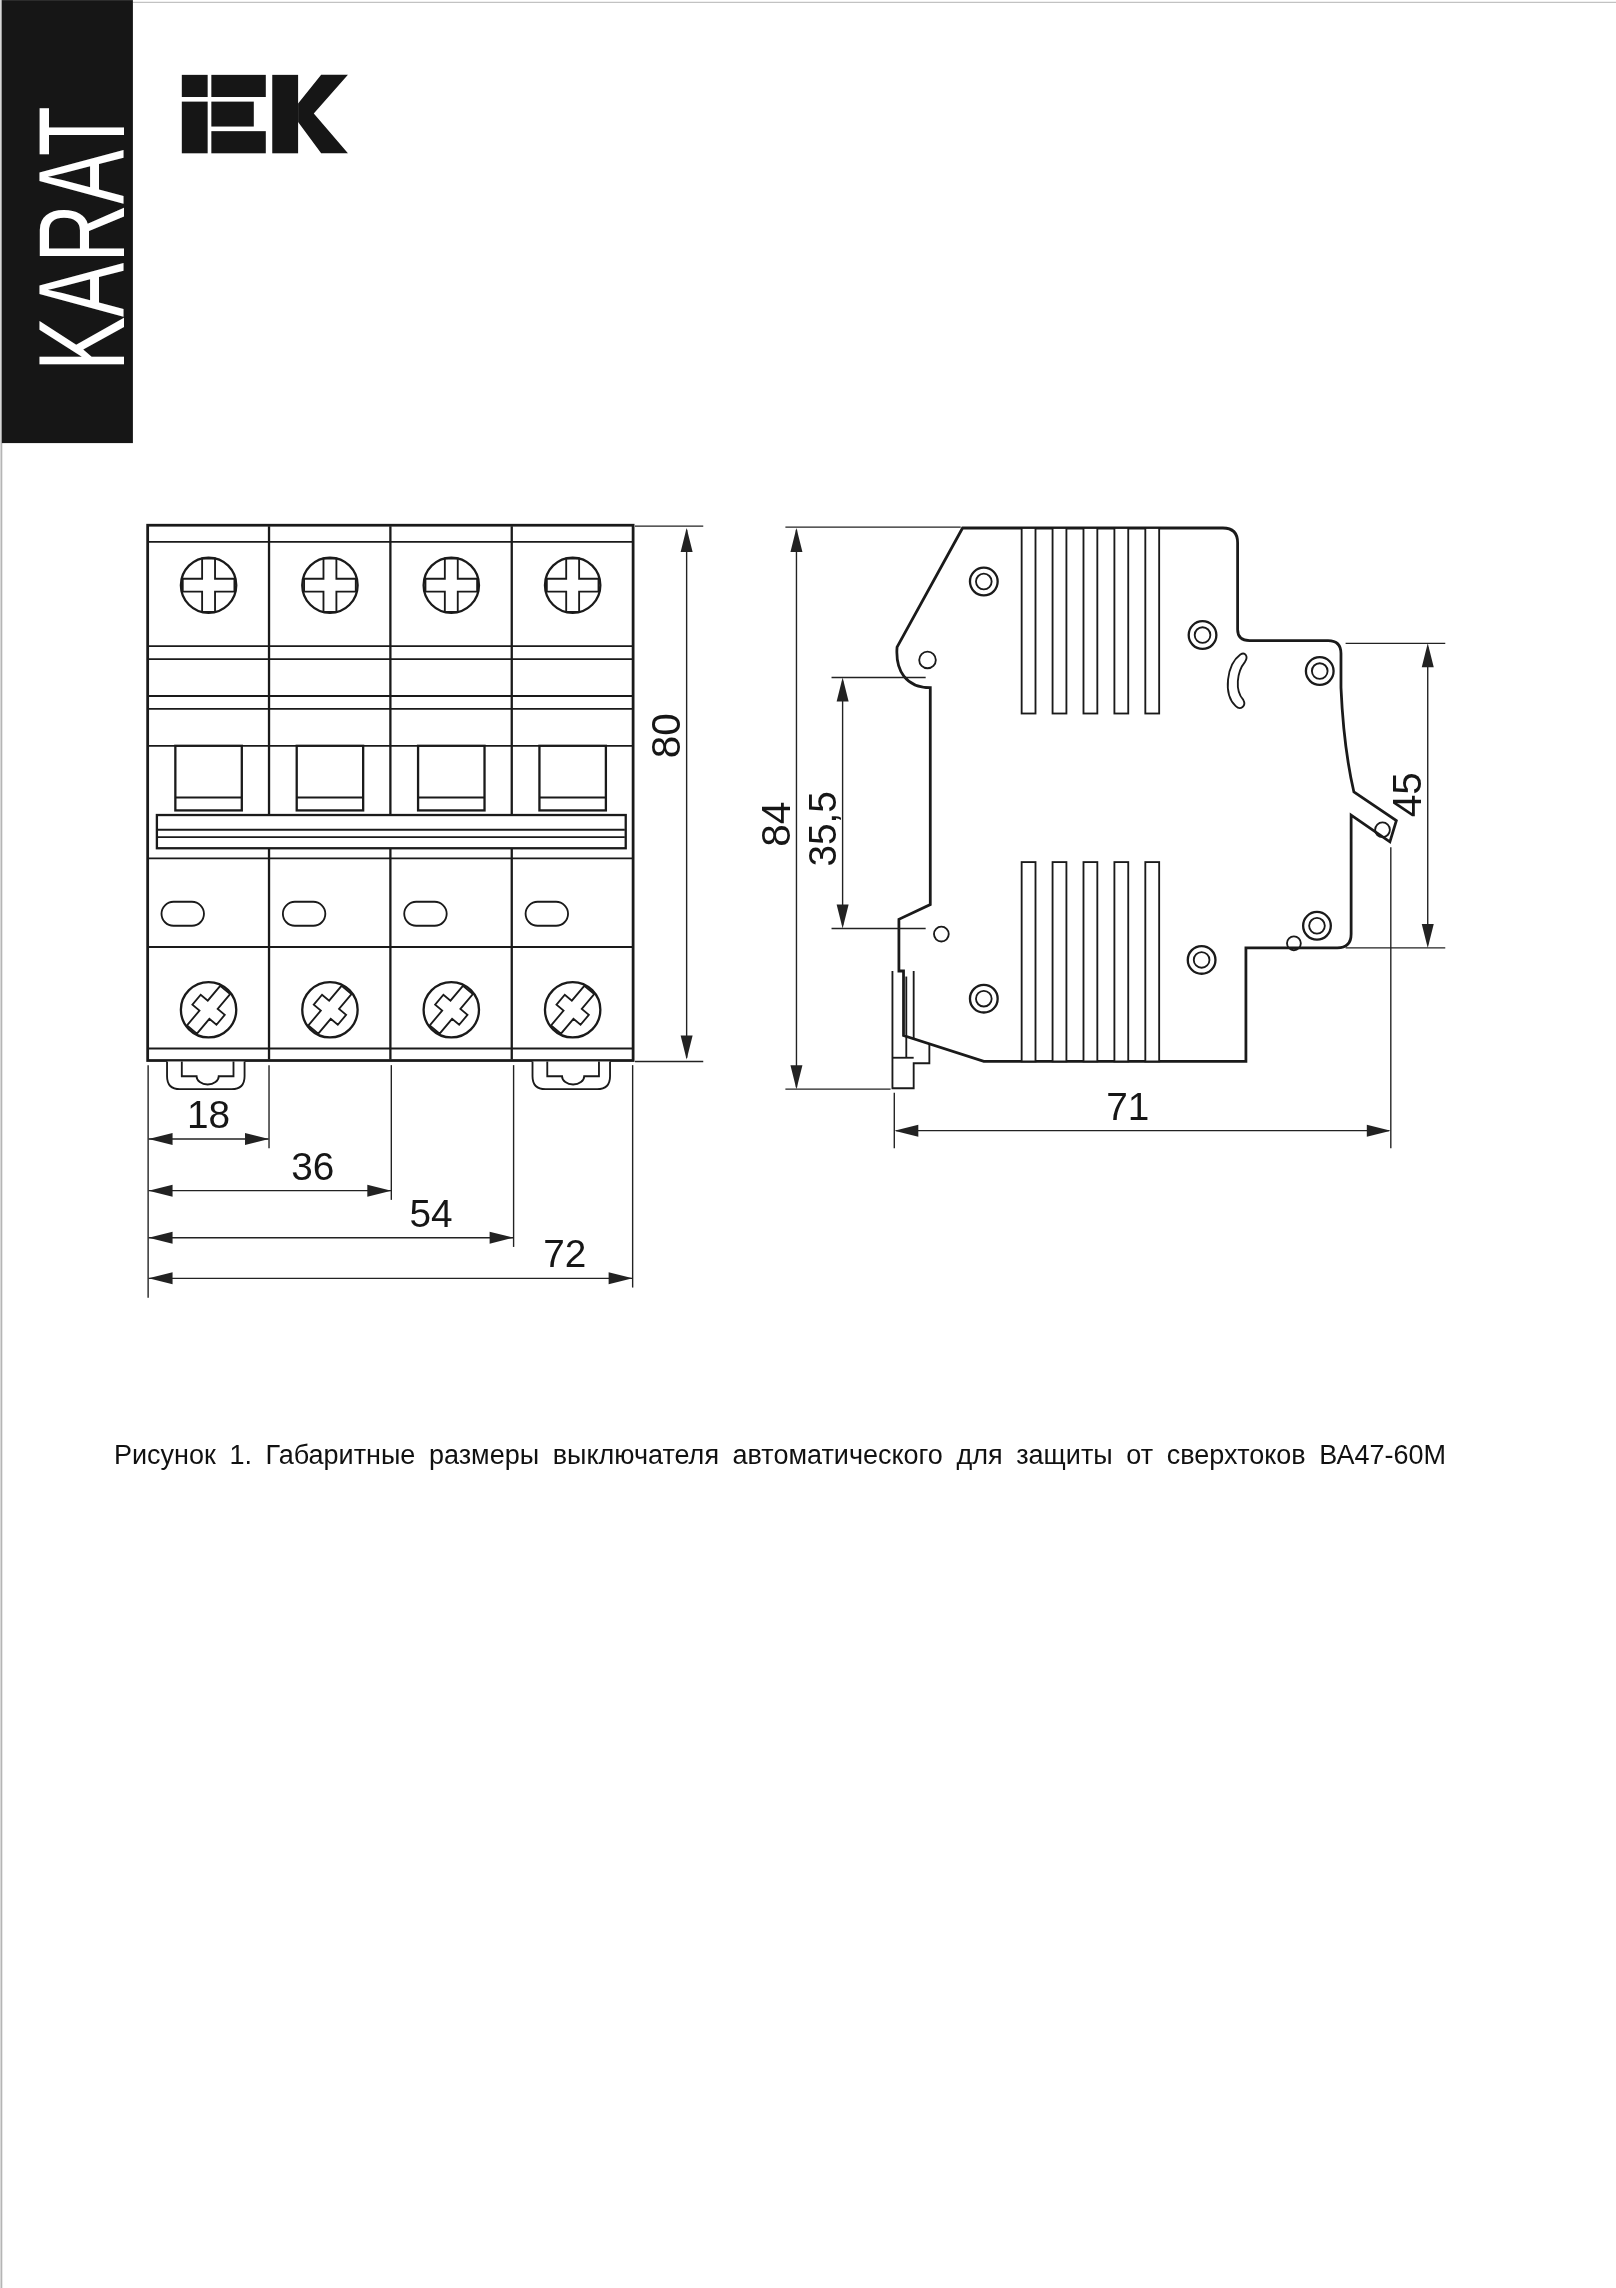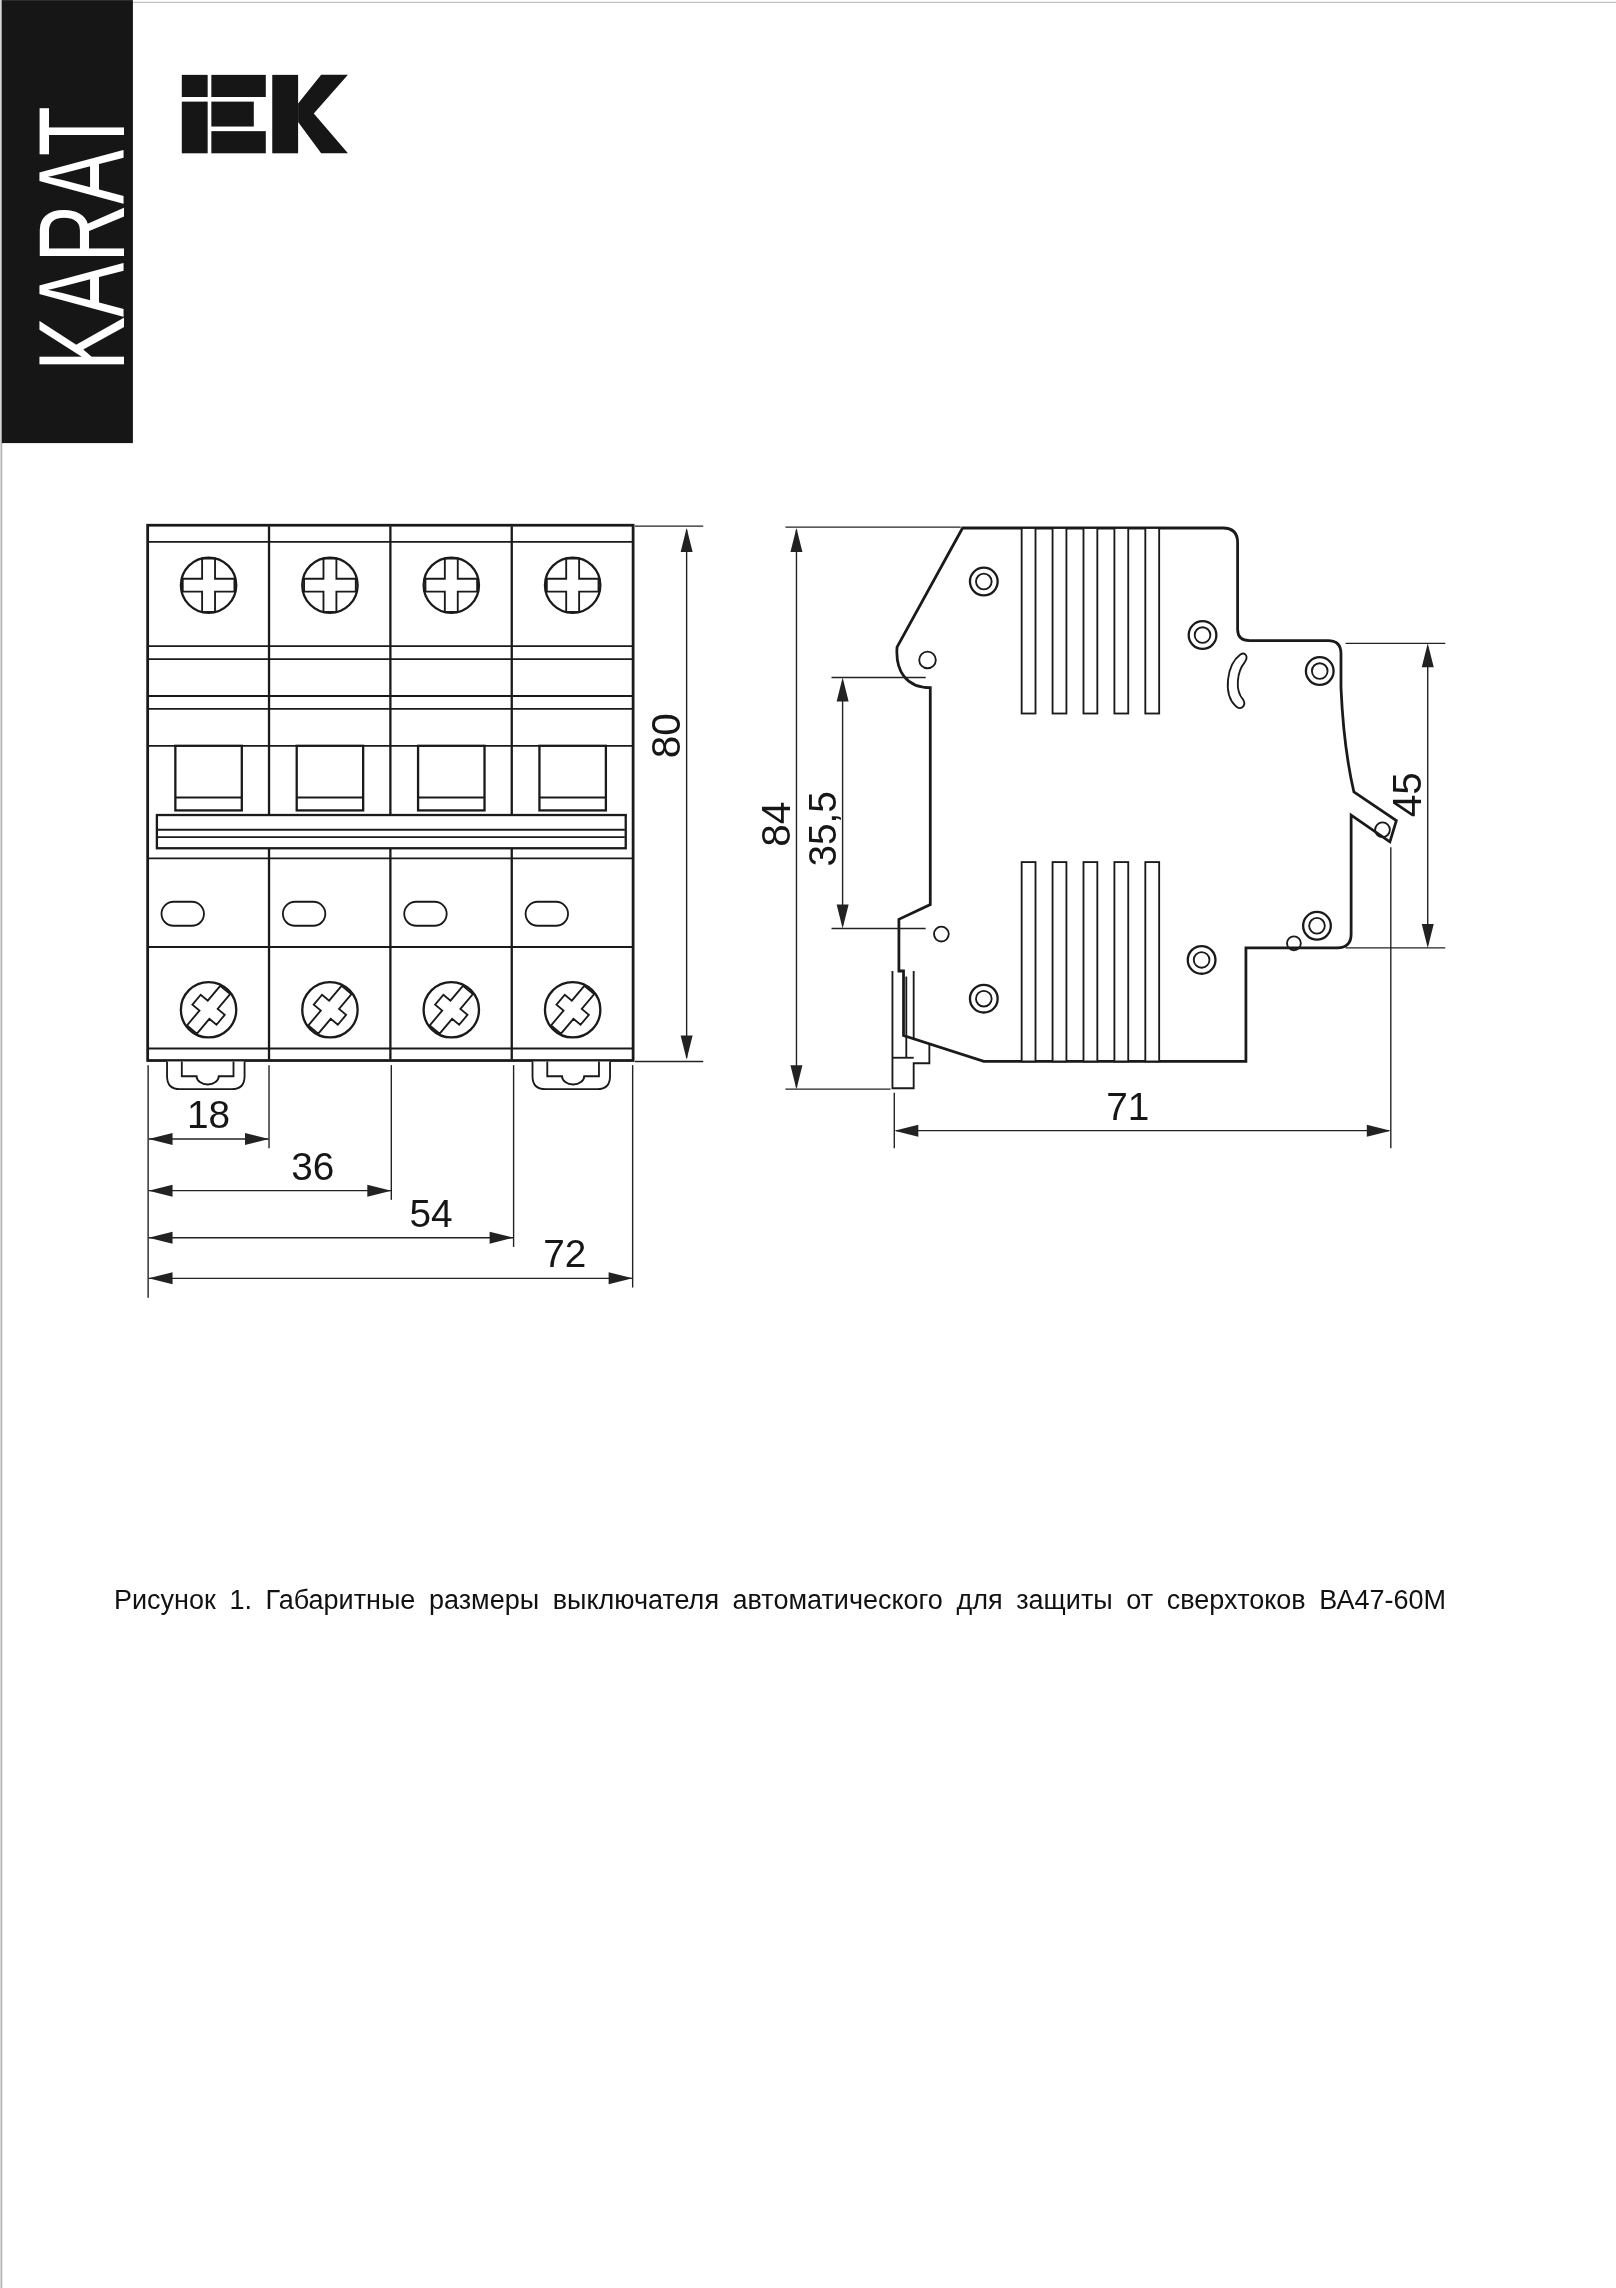--- a/index.html
+++ b/index.html
@@ -6,21 +6,21 @@
   .page{
     position:relative;
     width:1616px;height:2289px;
     background:#ffffff;
     font-family:"Liberation Sans",sans-serif;
     overflow:hidden;
   }
   .drawing-svg{position:absolute;left:0;top:0;}
   .caption{
     position:absolute;
-    left:114px;top:1584px;width:1332px;
+    left:114px;top:1439px;width:1332px;
     font-size:27px;line-height:1.25;color:#111;
     text-align:justify;text-align-last:justify;
     white-space:normal;
   }
   
   .ol{fill:#ffffff;stroke:#1a1a1a;stroke-width:3;}
   .oln{fill:none;stroke:#1a1a1a;stroke-width:3;}
   .l2{fill:none;stroke:#1a1a1a;stroke-width:2;}
   .l25{fill:none;stroke:#1a1a1a;stroke-width:2.5;}
   .wf{fill:#ffffff;stroke:#1a1a1a;stroke-width:2.5;}

